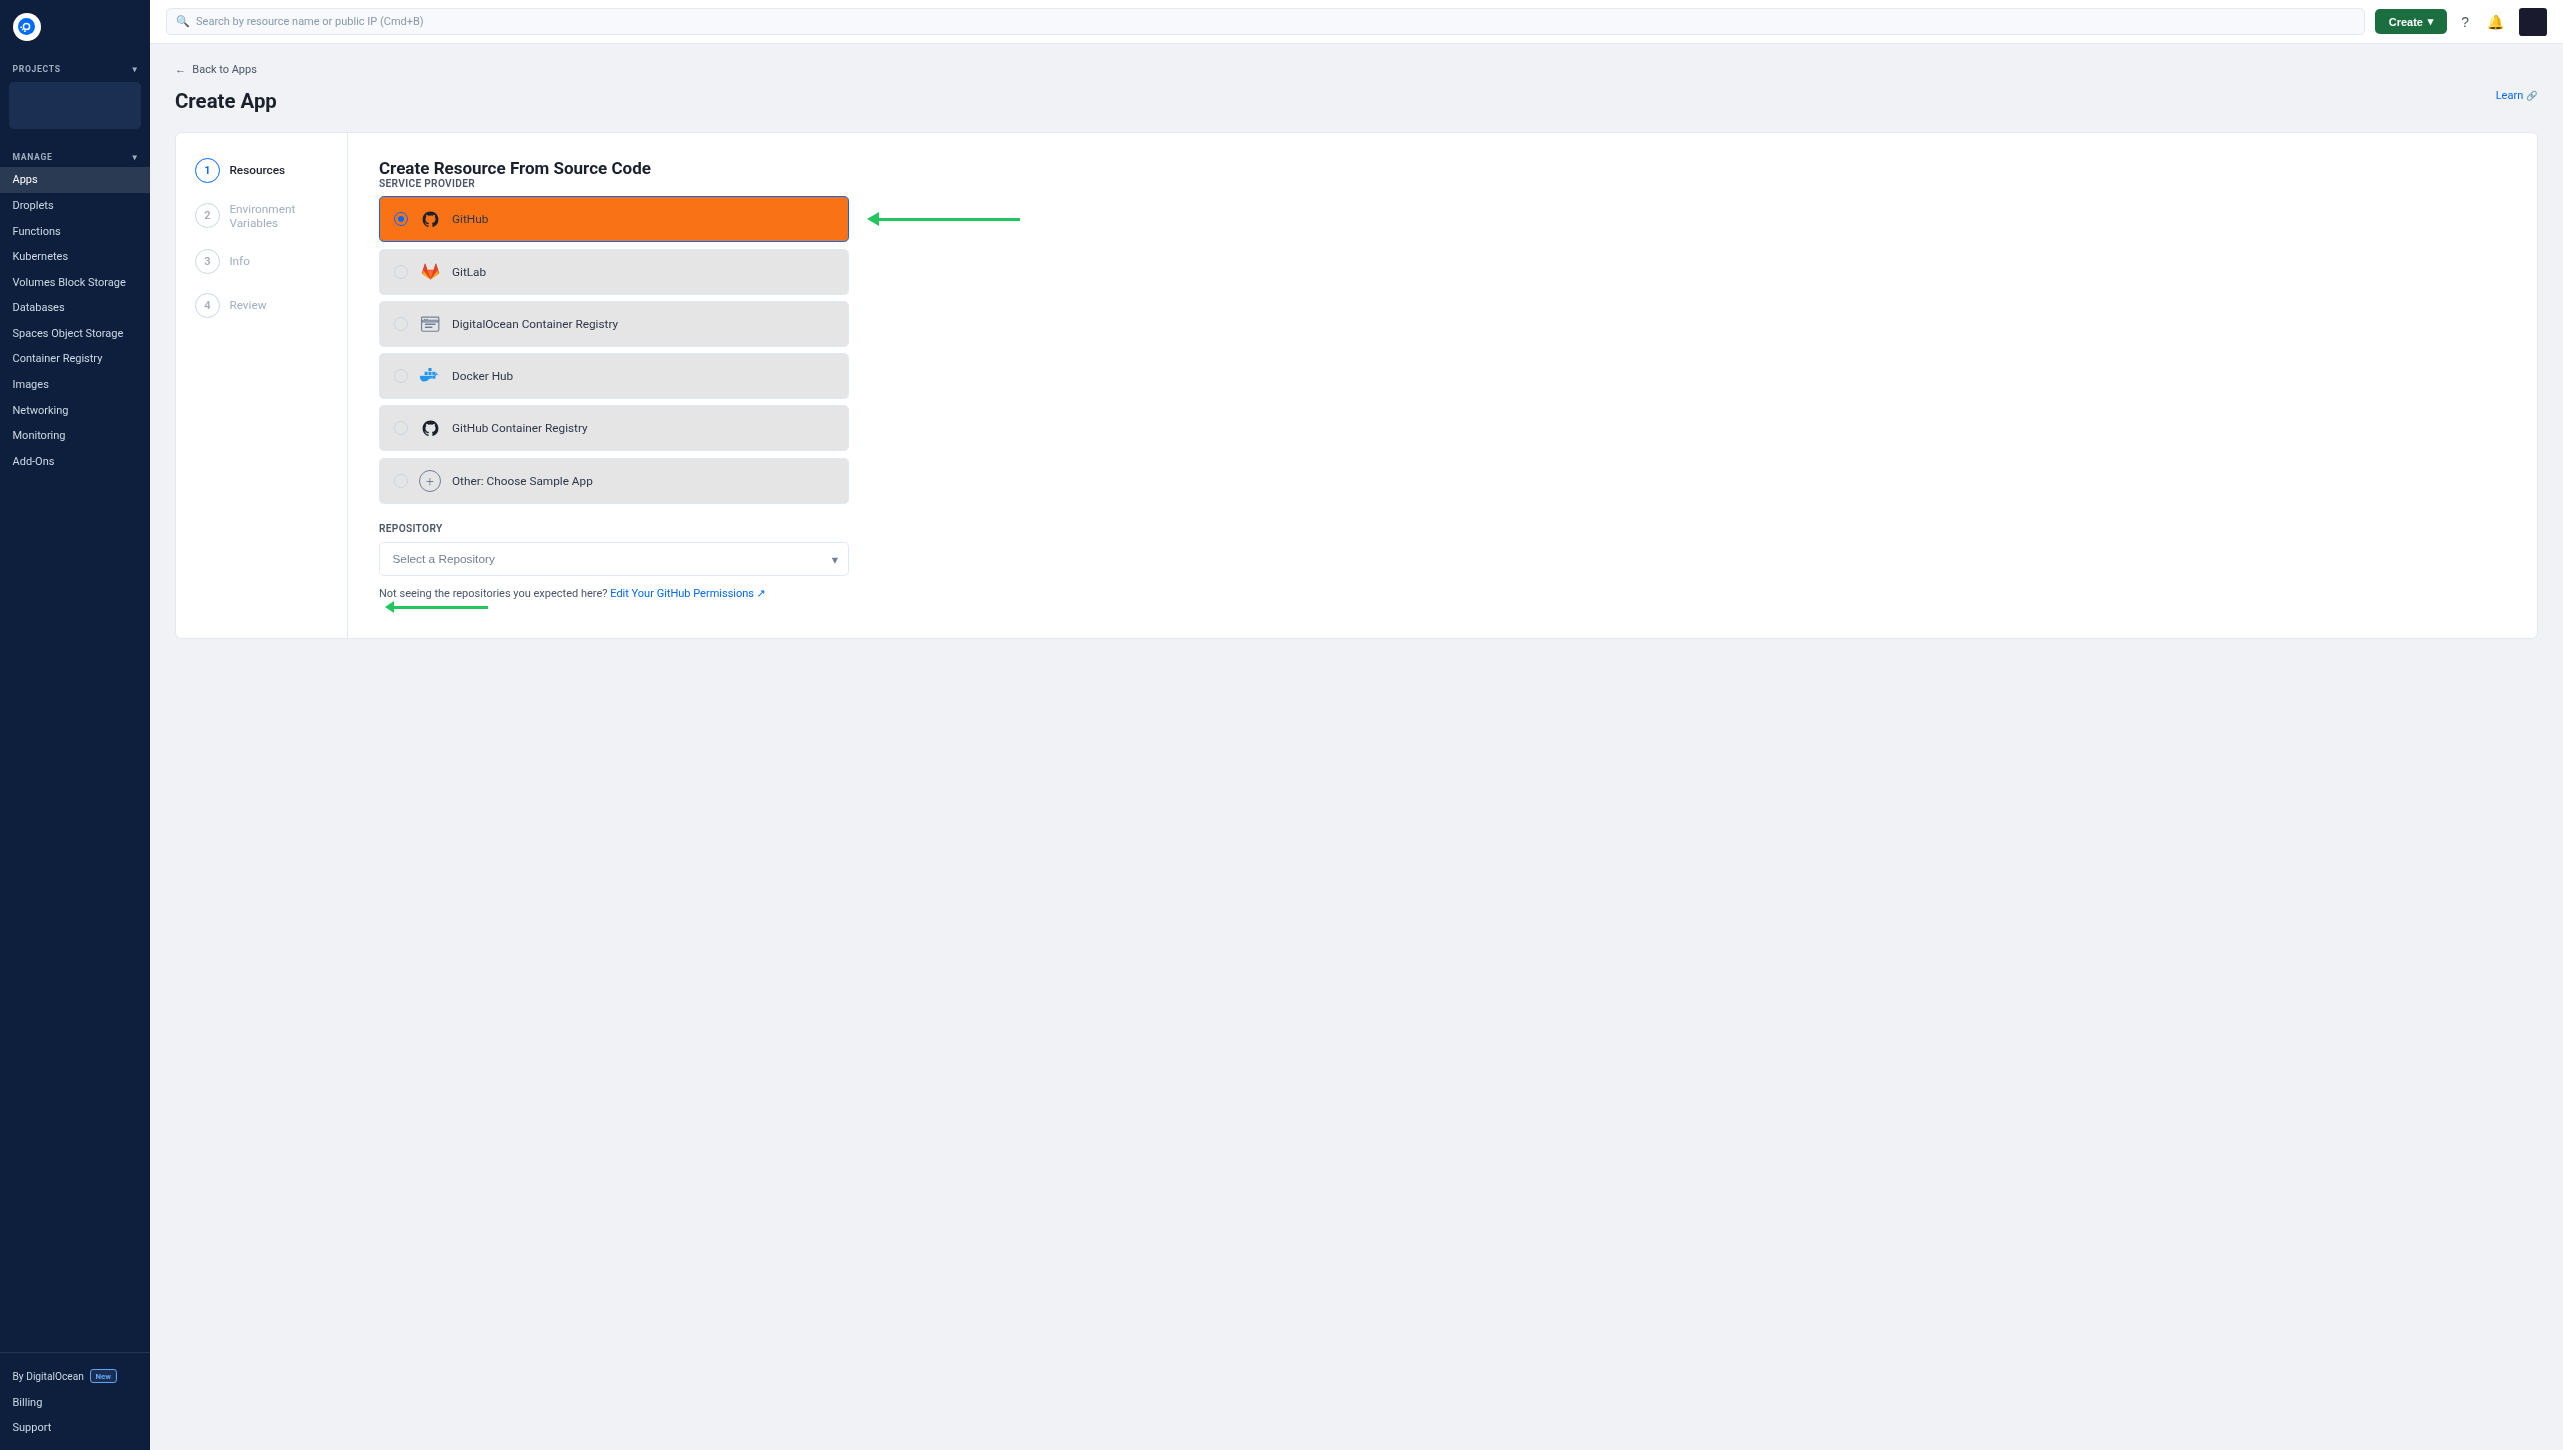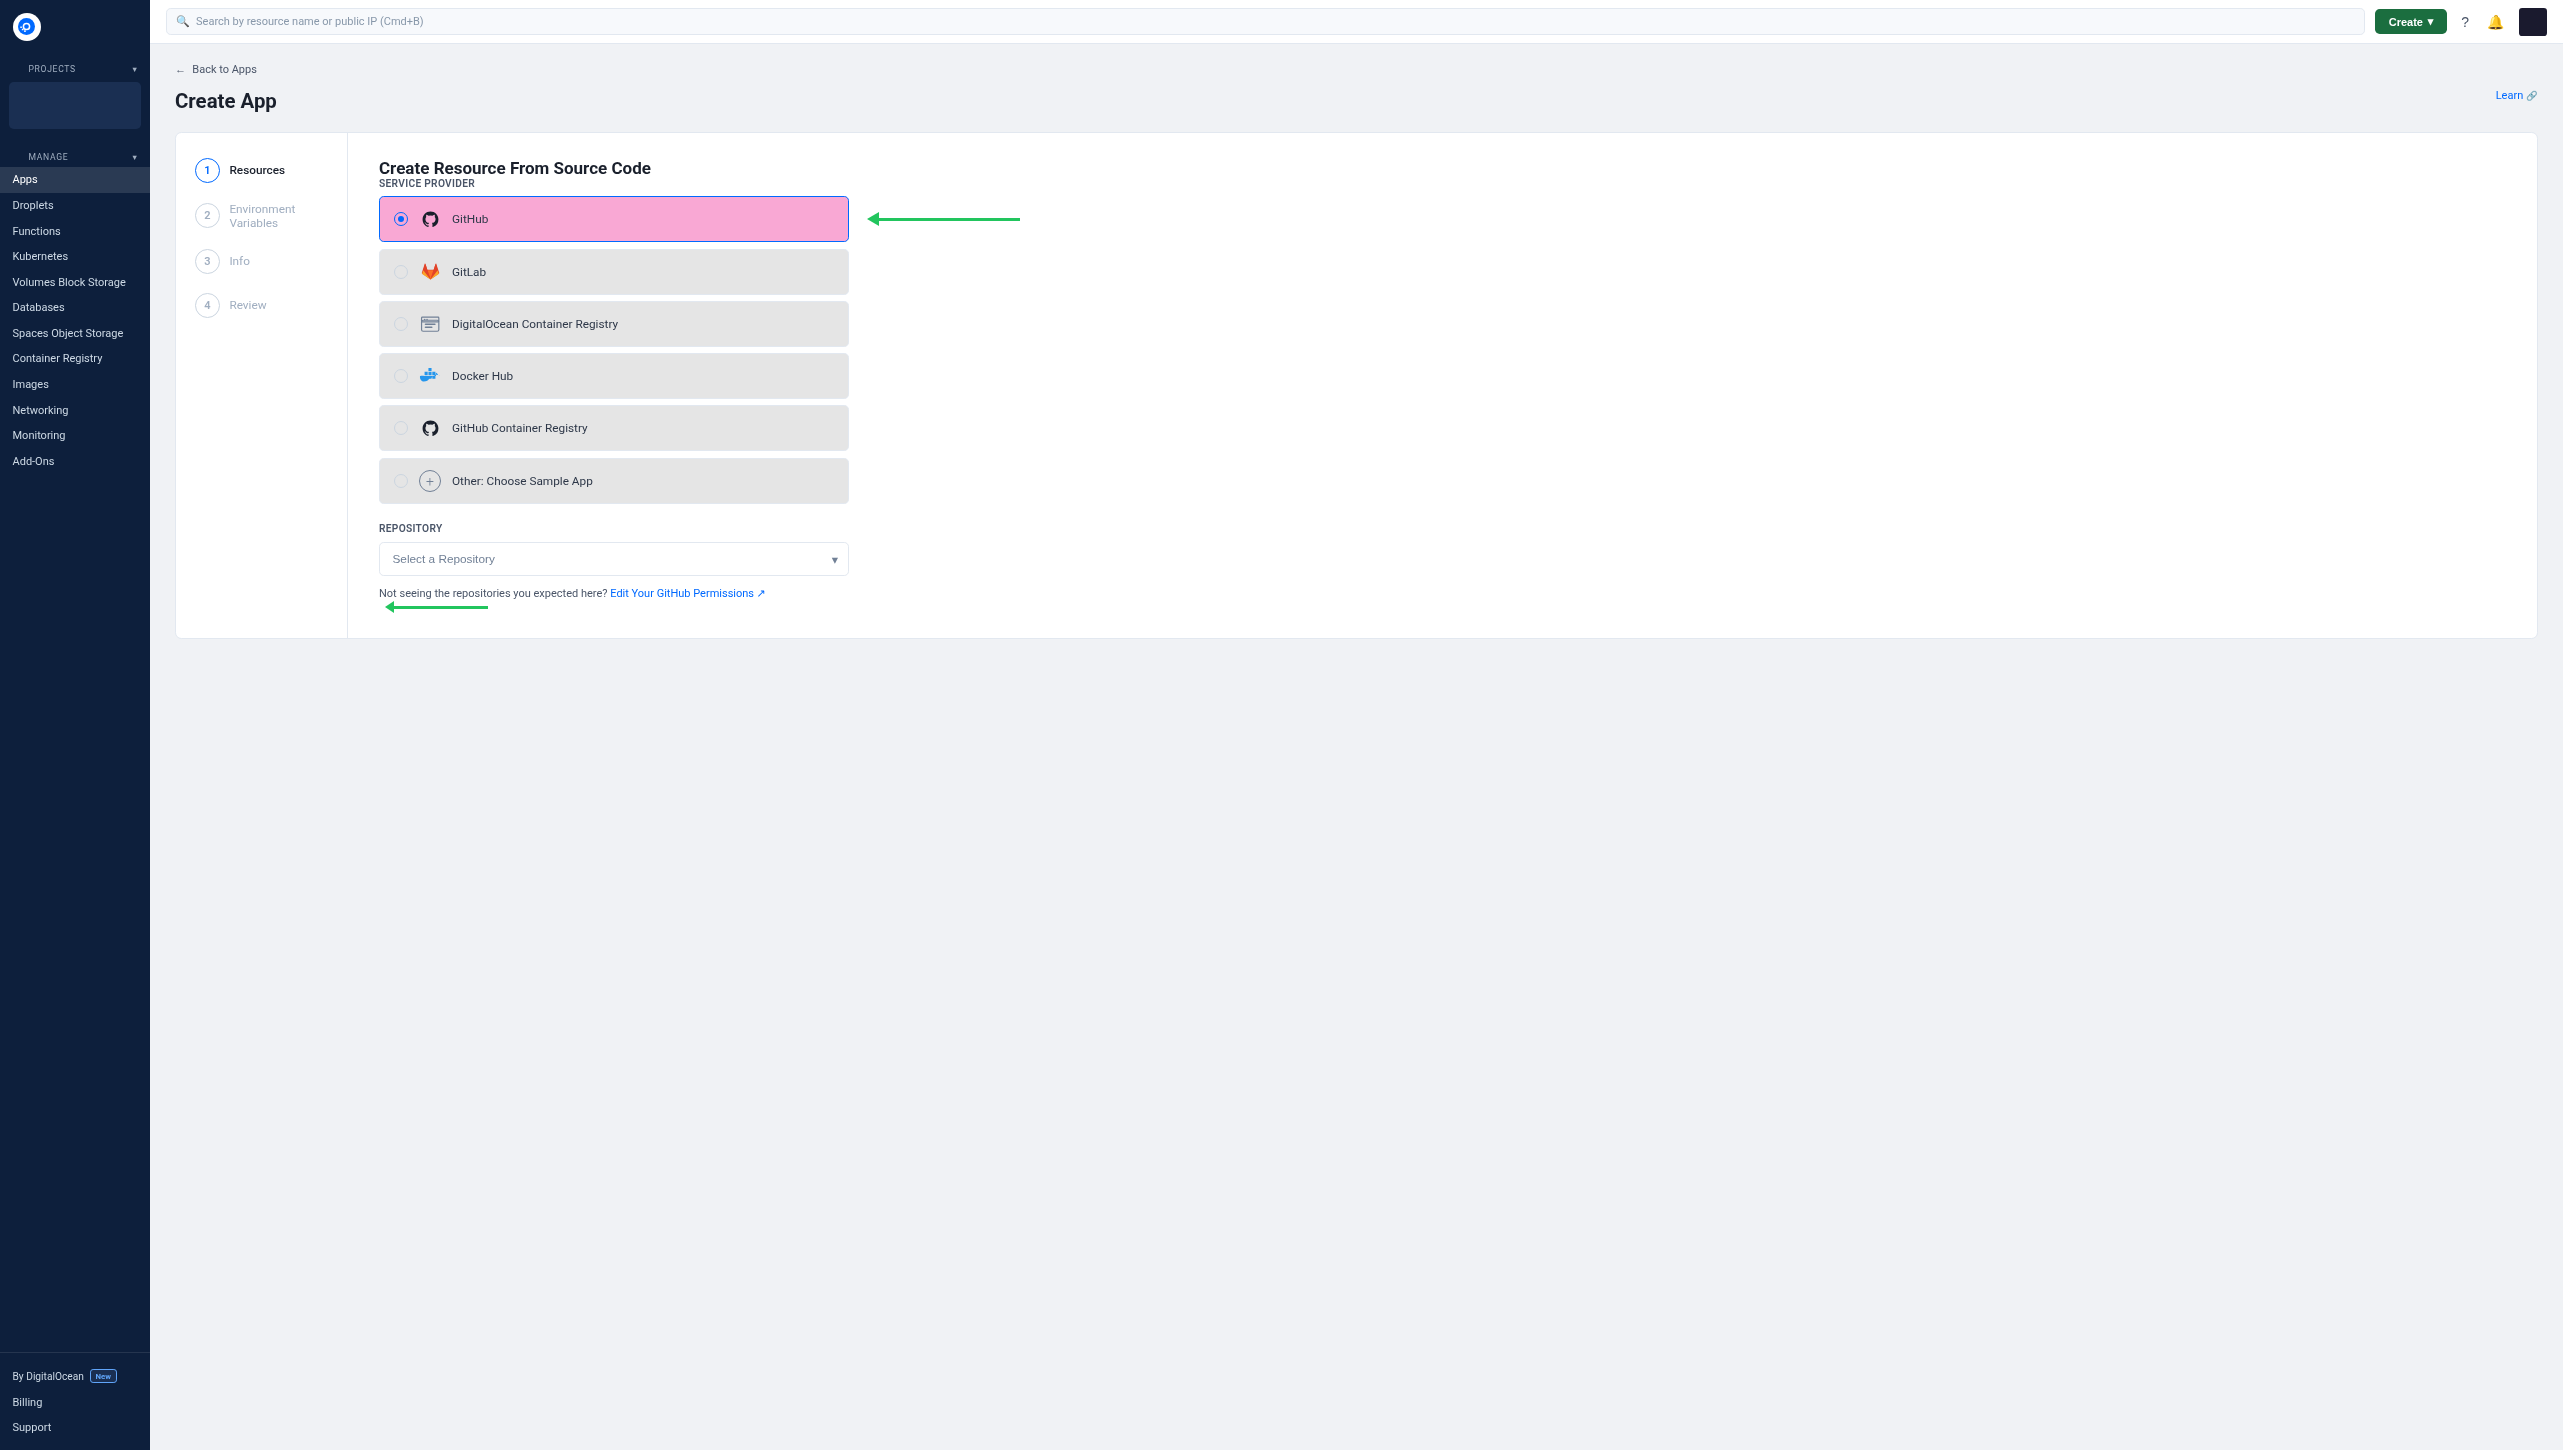--- a/index.html
+++ b/index.html
@@ -35,25 +35,24 @@
     }
     .sidebar-section {
       padding: 6.3px 0;
     }
     .sidebar-section-header {
       display: flex;
       align-items: center;
       justify-content: space-between;
       padding: 4.7px 12.5px;
       font-size: 8.6px;
-      font-weight: 400;
+      font-weight: 700;
       letter-spacing: 0.08em;
       color: #a0aec0;
       text-transform: uppercase;
-      margin-left: 16px;
     }
     .projects-box {
       margin: 3.1px 9.4px 6.3px;
       background: #1a2f52;
       border-radius: 4.7px;
       height: 47px;
     }
     .sidebar-item {
       display: flex;
       align-items: center;
@@ -269,21 +268,21 @@
       cursor: pointer;
       font-size: 11.8px;
       color: #2d3748;
       background: #e5e5e5;
       max-width: 470px;
       position: relative;
     }
     .provider-option.selected {
       border-color: #0069ff;
       border-width: 1.6px;
-      background: #f9a8d4;
+      background: #f97316;
     }
     .radio-btn {
       width: 14px;
       height: 14px;
       border-radius: 50%;
       border: 1.6px solid #cbd5e0;
       display: flex;
       align-items: center;
       justify-content: center;
       flex-shrink: 0;

